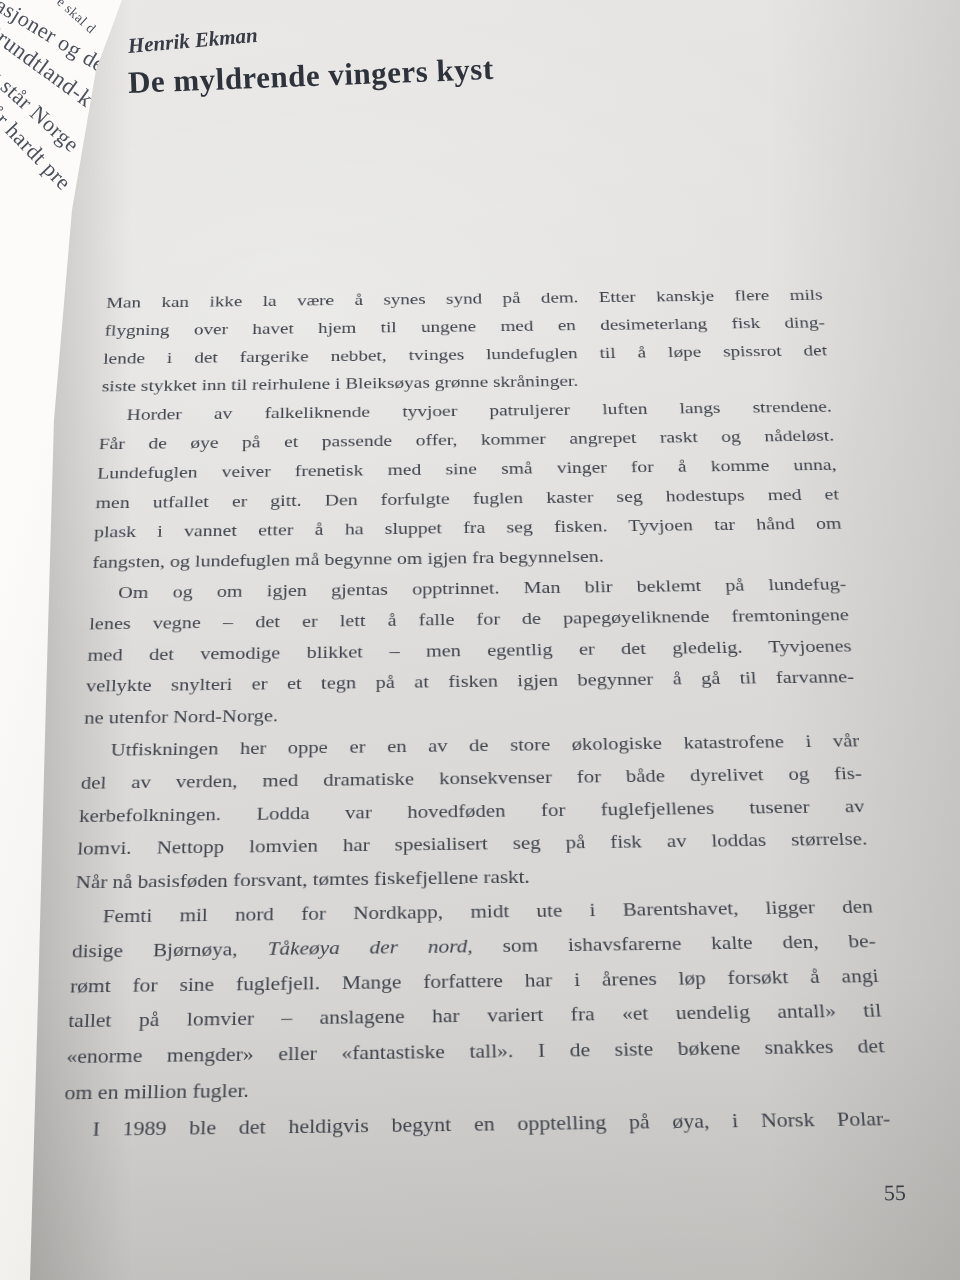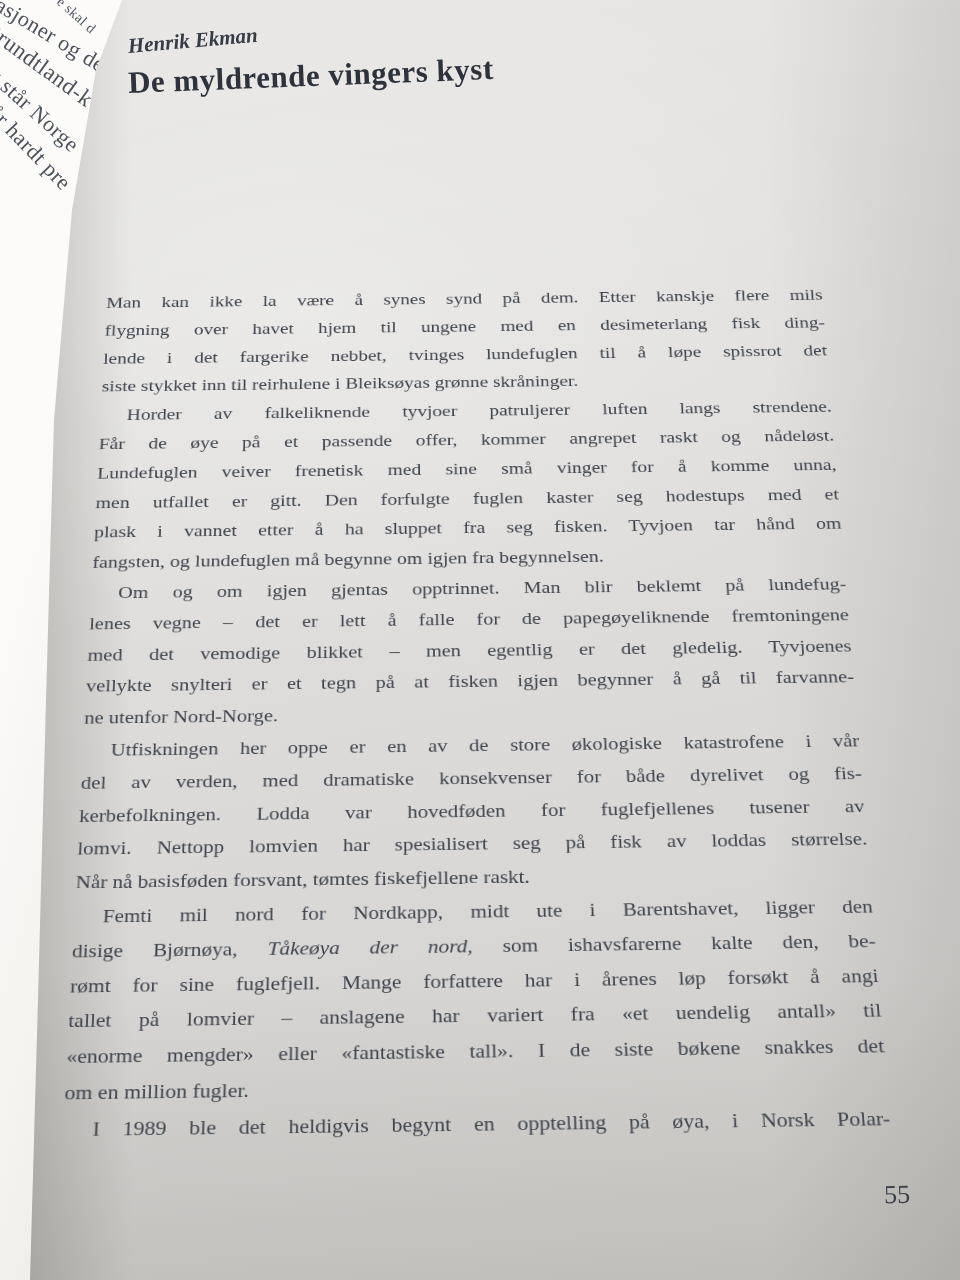--- a/index.html
+++ b/index.html
@@ -52,21 +52,21 @@
     font-size: 22px; line-height: 38.8px; color: #3f434c;
     transform-origin: 50% 100%;
     transform: perspective(2000px) rotateX(18deg) rotate(-0.8deg);
   }
   .line { height: 38.8px; overflow: hidden; text-align: justify; }
   .line.just { text-align-last: justify; }
   .line.ind  { padding-left: 30px; }
   .it { font-style: italic; }
   .pnum {
     position: absolute; left: 884px; top: 1180px;
-    font-size: 26px; color: #3a3e47; transform: rotate(-1deg);
+    font-size: 22px; color: #3a3e47; transform: rotate(-1deg);
   }
 </style>
 </head>
 <body>
 
 <div class="photo">
 
   <div class="sheen"></div>
   <div class="shade-right"></div>
   <div class="shade-bottom"></div>

